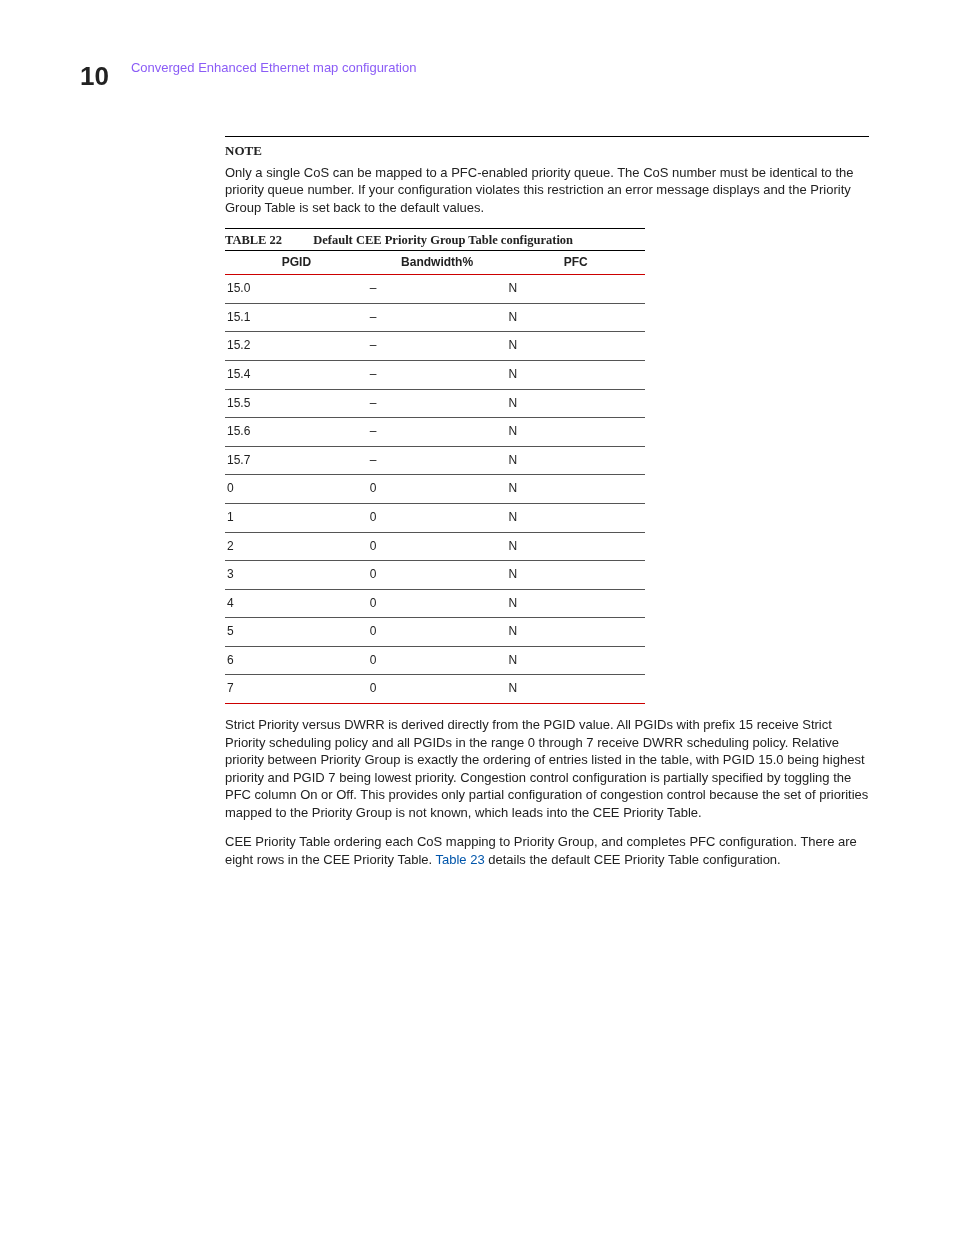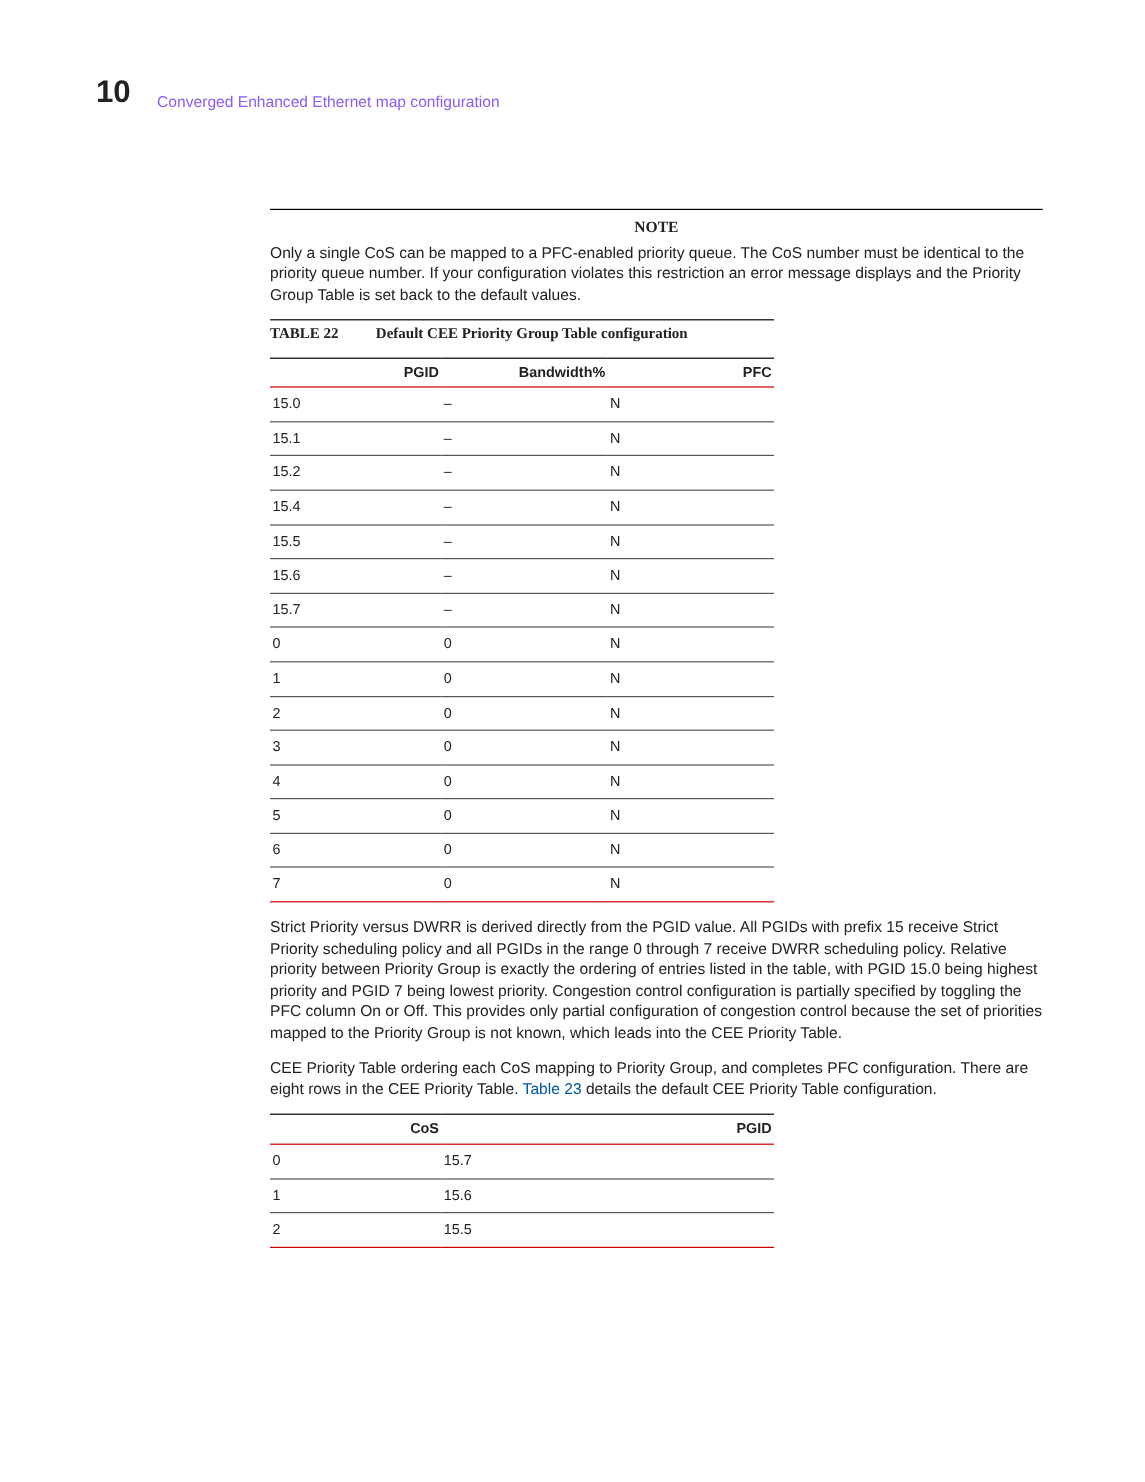--- a/index.html
+++ b/index.html
@@ -7,22 +7,22 @@
     font-size: 13px;
     color: #222;
     margin: 0;
     padding: 60px 80px 60px 80px;
     width: 954px;
     box-sizing: border-box;
     line-height: 1.3;
   }
   .header {
     display: flex;
-    align-items: flex-end;
-    margin-bottom: 80px;
+    align-items: flex-start;
+    margin-bottom: 42px;
   }
   .chap-num {
     font-size: 26px;
     font-weight: bold;
     margin-right: 22px;
   }
   .sect-title {
     font-size: 13px;
     color: #8b5cf6;
   }
@@ -33,45 +33,44 @@
   hr.rule {
     border: none;
     border-top: 1.3px solid #000;
     margin: 0 0 6px 0;
   }
   .note-label {
     font-family: Georgia, 'Times New Roman', serif;
     font-weight: bold;
     font-size: 13px;
     margin-bottom: 4px;
-    text-align: center;
   }
   p {
     margin: 0 0 12px 0;
     line-height: 1.35;
   }
   .table-caption {
     font-family: Georgia, 'Times New Roman', serif;
     font-weight: bold;
     font-size: 12.5px;
     border-top: 1.3px solid #000;
     padding-top: 3px;
     margin-top: 8px;
-    margin-bottom: 11px;
+    margin-bottom: 1px;
     width: 420px;
   }
   .table-caption .tn { margin-right: 28px; }
   table {
     border-collapse: collapse;
     width: 420px;
     font-size: 12px;
     margin-bottom: 12px;
   }
   thead th {
-    text-align: right;
+    text-align: center;
     font-weight: bold;
     padding: 4px 2px;
     border-top: 1px solid #000;
     border-bottom: 1.5px solid #cc0000;
   }
   tbody td {
     padding: 6px 2px;
     border-bottom: 0.6px solid #555;
   }
   tbody tr:last-child td {
@@ -187,36 +186,14 @@
         </tr>
       </tbody>
   </table>
 
   <p>Strict Priority versus DWRR is derived directly from the PGID value. All PGIDs with prefix 15 receive Strict Priority scheduling policy and all PGIDs in the range 0 through 7 receive DWRR scheduling policy. Relative priority between Priority Group is exactly the ordering of entries listed in the table, with PGID 15.0 being highest priority and PGID 7 being lowest priority. Congestion control configuration is partially specified by toggling the PFC column On or Off. This provides only partial configuration of congestion control because the set of priorities mapped to the Priority Group is not known, which leads into the CEE Priority Table.</p>
 
   <p>
     <span>CEE Priority Table ordering each CoS mapping to Priority Group, and completes PFC configuration. There are eight rows in the CEE Priority Table. </span><a href="#" class="xref">Table 23</a><span> details the default CEE Priority Table configuration.</span>
   </p>
 
-  <table>
-    <thead>
-      <tr>
-        <th style="width:34%">CoS</th>
-        <th style="width:66%">PGID</th>
-      </tr>
-    </thead>
-    <tbody id="t23-body">
-        <tr>
-          <td>0</td>
-          <td>15.7</td>
-        </tr>
-        <tr>
-          <td>1</td>
-          <td>15.6</td>
-        </tr>
-        <tr>
-          <td>2</td>
-          <td>15.5</td>
-        </tr>
-      </tbody>
-  </table>
 
 </div>
 
 </body></html>

